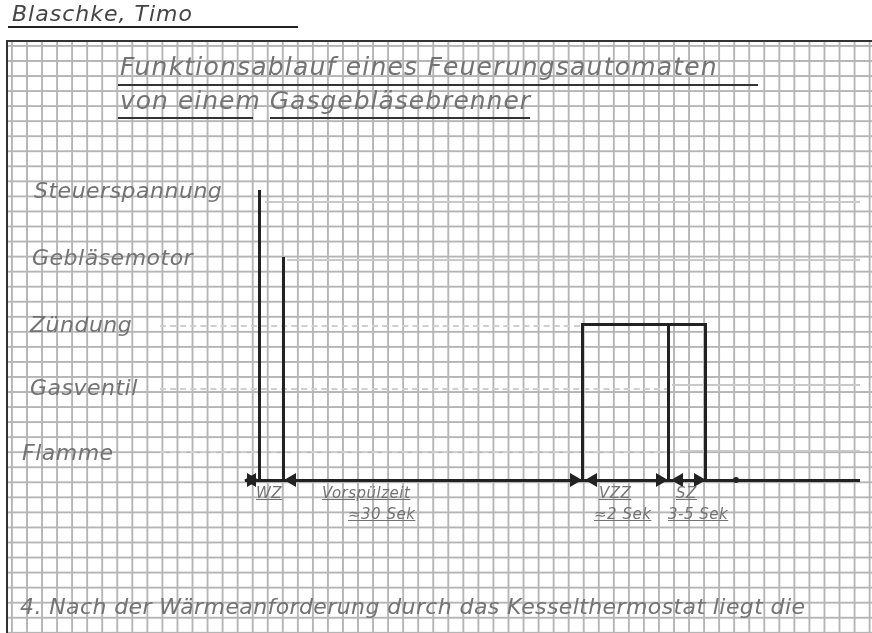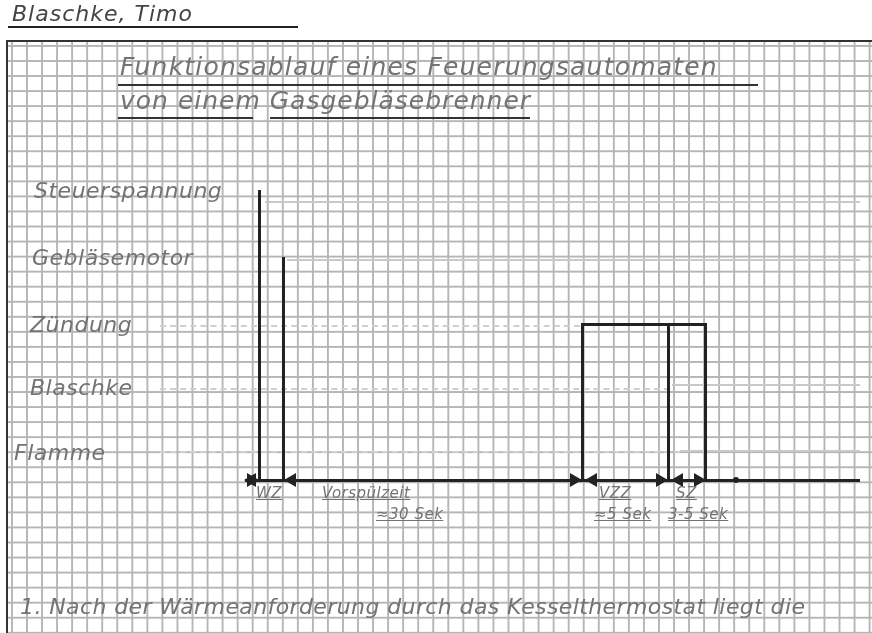--- a/index.html
+++ b/index.html
@@ -40,22 +40,22 @@
 
 <div class="hand title1">Funktionsablauf eines Feuerungsautomaten</div>
 <div class="ul" style="left:118px; top:84px; width:640px;"></div>
 <div class="hand title2">von einem Gasgebläsebrenner</div>
 <div class="ul" style="left:118px; top:117px; width:135px;"></div>
 <div class="ul" style="left:270px; top:117px; width:260px;"></div>
 
 <div class="hand label" style="left:34px; top:178px;">Steuerspannung</div>
 <div class="hand label" style="left:32px; top:245px;">Gebläsemotor</div>
 <div class="hand label" style="left:30px; top:312px;font-style:italic;">Zündung</div>
-<div class="hand label" style="left:30px; top:375px;">Blaschke</div>
-<div class="hand label" style="left:14px; top:440px;">Flamme</div>
+<div class="hand label" style="left:30px; top:375px;">Gasventil</div>
+<div class="hand label" style="left:22px; top:440px;">Flamme</div>
 
 <div class="faint" style="left:265px; top:201px; width:595px;"></div>
 <div class="faint" style="left:287px; top:259px; width:573px;"></div>
 <div class="faint" style="left:672px; top:384px; width:188px;"></div>
 <div class="faint" style="left:680px; top:450px; width:180px;"></div>
 
 <div class="dash" style="left:160px; top:325px; width:420px;"></div>
 <div class="dash" style="left:160px; top:388px; width:510px;"></div>
 <div class="dash" style="left:160px; top:451px; width:520px;"></div>
 
@@ -72,19 +72,19 @@
 <div class="arrow-l" style="left:284px; top:473px;"></div>
 <div class="arrow-r" style="left:570px; top:473px;"></div>
 <div class="arrow-l" style="left:585px; top:473px;"></div>
 <div class="arrow-r" style="left:656px; top:473px;"></div>
 <div class="arrow-l" style="left:671px; top:473px;"></div>
 <div class="arrow-r" style="left:694px; top:473px;"></div>
 <div style="position:absolute; left:733px; top:477px; width:6px; height:6px; border-radius:3px; background:#222;"></div>
 
 <div class="hand small" style="left:256px; top:484px;">WZ</div>
 <div class="hand small" style="left:322px; top:484px;">Vorspülzeit</div>
-<div class="hand small" style="left:348px; top:505px;margin-left:28px;">≈30 Sek</div>
+<div class="hand small" style="left:348px; top:505px;">≈30 Sek</div>
 <div class="hand small" style="left:599px; top:484px;text-align:center;">VZZ</div>
-<div class="hand small" style="left:594px; top:505px;">≈5 Sek</div>
+<div class="hand small" style="left:594px; top:505px;">≈2 Sek</div>
 <div class="hand small" style="left:676px; top:484px;">SZ</div>
 <div class="hand small" style="left:668px; top:505px;">3-5 Sek</div>
 
-<div class="hand bottom-text">1. Nach der Wärmeanforderung durch das Kesselthermostat liegt die</div>
+<div class="hand bottom-text">4. Nach der Wärmeanforderung durch das Kesselthermostat liegt die</div>
 
 </body></html>

